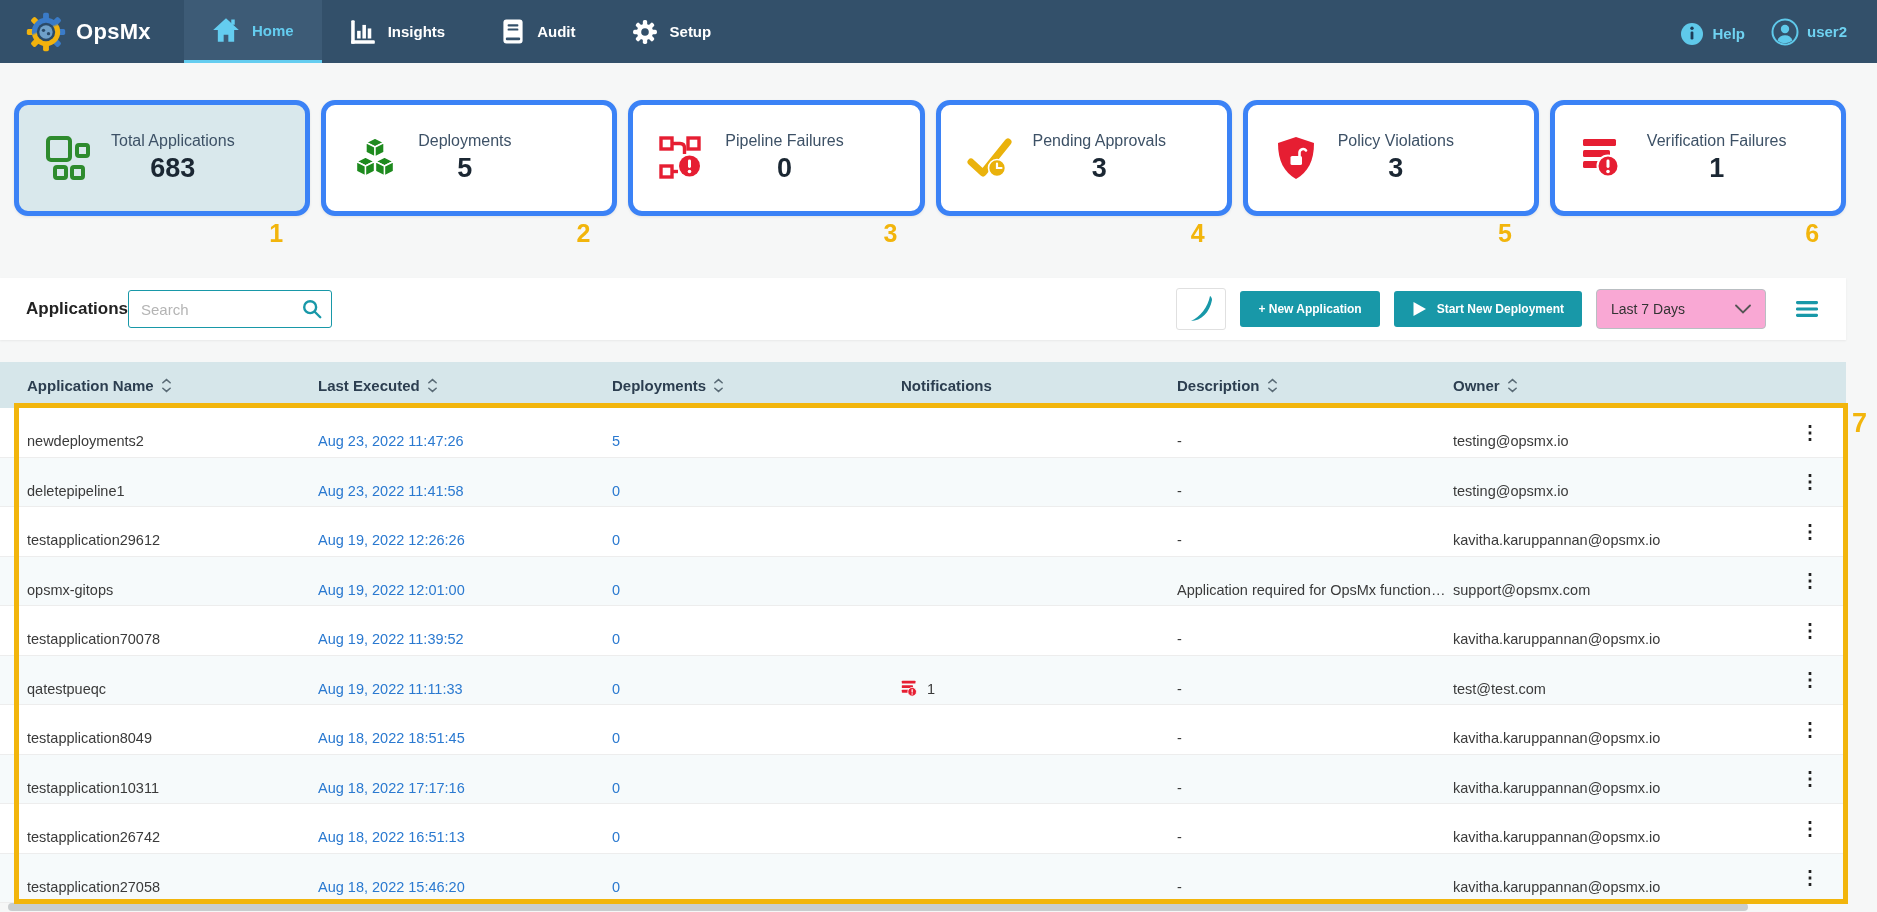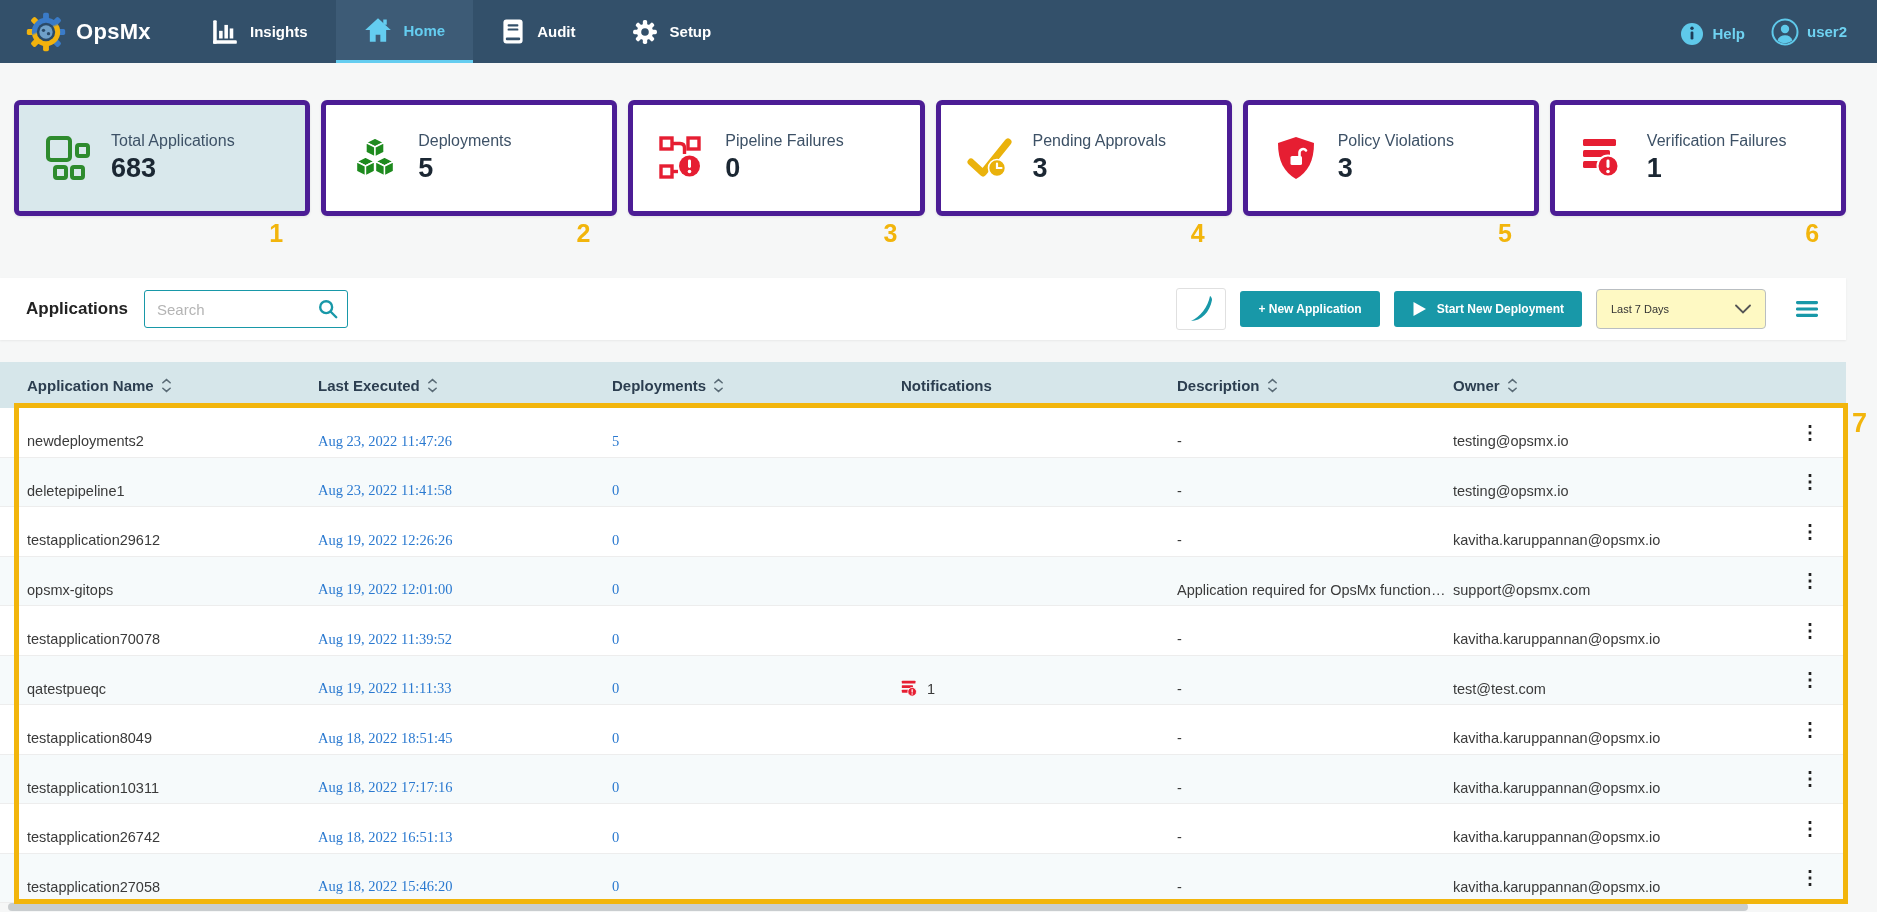--- a/index.html
+++ b/index.html
@@ -12,50 +12,50 @@
   .brand { display:flex; align-items:center; gap:10px; margin-left:26px; width:140px; }
   .brand-text { color:#ffffff; font-size:22px; font-weight:bold; letter-spacing:.3px; }
   .nav-tabs { display:flex; height:63px; margin-left:18px; }
   .nav-tab { display:flex; align-items:center; gap:12px; padding:0 28px; height:63px; color:#ffffff; font-size:15px; font-weight:bold; cursor:pointer; position:relative; }
   .nav-tab.active { background:#3d5b76; color:#64cdf0; border-bottom:3px solid #64cdf0; }
   .nav-right { margin-left:auto; display:flex; align-items:flex-end; gap:26px; margin-right:30px; }
   .nav-chip { display:flex; align-items:center; gap:8px; color:#6fd2f1; font-size:15px; font-weight:bold; cursor:pointer; }
 
   
   .cards-row { position:absolute; top:100px; left:14px; width:1832px; display:flex; gap:11px; }
-  .card { flex:1; position:relative; border:5px solid #4c1d95; border-radius:6px; background:#ffffff; height:116px; display:flex; align-items:center; padding-left:26px; gap:20px; box-shadow:0 1px 3px rgba(0,0,0,.08); }
+  .card { flex:1; position:relative; border:5px solid #3b82f6; border-radius:14px; background:#ffffff; height:116px; display:flex; align-items:center; padding-left:26px; gap:20px; box-shadow:0 1px 3px rgba(0,0,0,.08);text-align:center; }
   .card.selected { background:#d9e8ec; }
   .card-label { font-size:16px; color:#3d5166; }
   .card-value { font-size:27px; font-weight:bold; color:#1b2733; margin-top:3px; }
   .card-num { position:absolute; right:22px; bottom:-37px; color:#f2b50c; font-size:25px; font-weight:bold; }
 
   
   .toolbar { position:absolute; top:278px; left:0; width:1846px; height:62px; background:#ffffff; display:flex; align-items:center; box-shadow:0 1px 2px rgba(0,0,0,.06); }
   .toolbar-title { font-size:17px; font-weight:bold; color:#222; margin-left:26px; }
-  .search-wrap { position:relative; margin-left:16px; }
+  .search-wrap { position:relative; }
   .search-input { width:204px; height:38px; border:1.5px solid #1898a8; border-radius:3px; padding:0 38px 0 12px; font-size:15px; color:#333; outline:none; font-family:"Liberation Sans",sans-serif; }
   .search-input::placeholder { color:#b4b4b4; }
   .search-ic { position:absolute; right:9px; top:8px; }
   .tb-right { margin-left:auto; display:flex; align-items:center; gap:14px; margin-right:24px; }
   .swoosh-btn { width:50px; height:42px; background:#fff; border:1px solid #e0e0e0; border-radius:3px; display:flex; align-items:center; justify-content:center; cursor:pointer; }
   .teal-btn { height:36px; background:#1898a8; color:#fff; border:none; border-radius:3px; font-size:12px; font-weight:bold; padding:0 18px; display:flex; align-items:center; gap:10px; cursor:pointer; font-family:"Liberation Sans",sans-serif; }
-  .dropdown { width:170px; height:40px; border:1px solid #b9bec2; border-radius:4px; background:#fef9c3; display:flex; align-items:center; justify-content:space-between; padding:0 14px; font-size:11px; color:#333; cursor:pointer; }
+  .dropdown { width:170px; height:40px; border:1px solid #b9bec2; border-radius:4px; background:#f9a8d4; display:flex; align-items:center; justify-content:space-between; padding:0 14px; font-size:14px; color:#333; cursor:pointer; }
   .menu-btn { width:30px; height:30px; display:flex; align-items:center; justify-content:center; cursor:pointer; margin-left:12px; }
 
   
   .thead { position:absolute; top:362px; left:0; width:1846px; height:46px; background:#d6e6ea; }
   .th { position:absolute; top:0; height:46px; display:flex; align-items:center; gap:7px; font-size:15px; font-weight:bold; color:#2c3e50; }
   .tbody { position:absolute; top:408px; left:0; width:1846px; background:#fff; }
   .trow { position:relative; height:49.5px; border-bottom:1px solid #ededed; background:#ffffff; }
   .trow:nth-child(even) { background:#f6fafb; }
   .td { position:absolute; top:0; height:66px; display:flex; align-items:center; font-size:14.5px; color:#3a3a3a; }
   .c1 { left:27px; } .c2 { left:318px; } .c3 { left:612px; } .c4 { left:901px; }
   .c5 { left:1177px; width:290px; } .c6 { left:1453px; }
   .c5 span { white-space:nowrap; overflow:hidden; text-overflow:ellipsis; max-width:288px; display:block; }
-  .blue { color:#2a79d0; cursor:pointer;font-family:Liberation Serif, serif; }
+  .blue { color:#2a79d0; cursor:pointer; }
   .kebab { position:absolute; left:1798px; top:0; height:49.5px; width:24px; display:flex; align-items:center; justify-content:center; cursor:pointer; font-size:19px; font-weight:bold; color:#222; letter-spacing:0; line-height:6px; }
   .notif { display:flex; align-items:center; gap:7px; }
 
   
   .ann-box { position:absolute; left:14px; top:403px; width:1834px; height:501px; border:5px solid #f2b50c; pointer-events:none; z-index:6; }
   .ann-7 { position:absolute; left:1852px; top:408px; color:#f2b50c; font-size:27px; font-weight:bold; z-index:6; }
 
   .hscroll { position:absolute; left:8px; bottom:1px; width:1740px; height:8px; background:#c9cdcf; border-radius:4px; }
 
   svg { display:block; }
@@ -93,40 +93,40 @@
           <circle cx="24" cy="24" r="11" fill="#2a4a68"></circle>
           <circle cx="24" cy="24" r="8" fill="#6fa0c8"></circle>
           <circle cx="21" cy="22" r="2" fill="#2a4a68"></circle>
           <circle cx="27" cy="26" r="2" fill="#2a4a68"></circle>
         </svg>
       </span>
       <span class="brand-text">OpsMx</span>
     </div>
 
     <div class="nav-tabs">
+      <div class="nav-tab active">
+        <span>
+          <svg width="28" height="26" viewBox="0 0 48 44" fill="#64cdf0">
+            <path d="M24 2 L46 22 H38 V42 H28 V30 H20 V42 H10 V22 H2 Z"></path>
+            <rect x="33" y="4" width="6" height="9"></rect>
+          </svg>
+        </span>
+        <span>Home</span>
+      </div>
       <div class="nav-tab">
         <span>
           <svg width="26" height="26" viewBox="0 0 44 44" fill="#ffffff">
             <rect x="2" y="2" width="6" height="40" rx="2"></rect>
             <rect x="2" y="36" width="40" height="6" rx="2"></rect>
             <rect x="12" y="20" width="6" height="13"></rect>
             <rect x="21" y="10" width="6" height="23"></rect>
             <rect x="30" y="16" width="6" height="17"></rect>
           </svg>
         </span>
         <span>Insights</span>
-      </div>
-      <div class="nav-tab active">
-        <span>
-          <svg width="28" height="26" viewBox="0 0 48 44" fill="#64cdf0">
-            <path d="M24 2 L46 22 H38 V42 H28 V30 H20 V42 H10 V22 H2 Z"></path>
-            <rect x="33" y="4" width="6" height="9"></rect>
-          </svg>
-        </span>
-        <span>Home</span>
       </div>
       <div class="nav-tab">
         <span>
           <svg width="24" height="27" viewBox="0 0 40 44">
             <rect x="4" y="2" width="32" height="40" rx="5" fill="#ffffff"></rect>
             <rect x="11" y="10" width="18" height="3.5" rx="1.5" fill="#33506a"></rect>
             <rect x="11" y="17" width="18" height="3.5" rx="1.5" fill="#33506a"></rect>
             <rect x="8" y="32" width="24" height="4.5" rx="2" fill="#33506a"></rect>
           </svg>
         </span>

